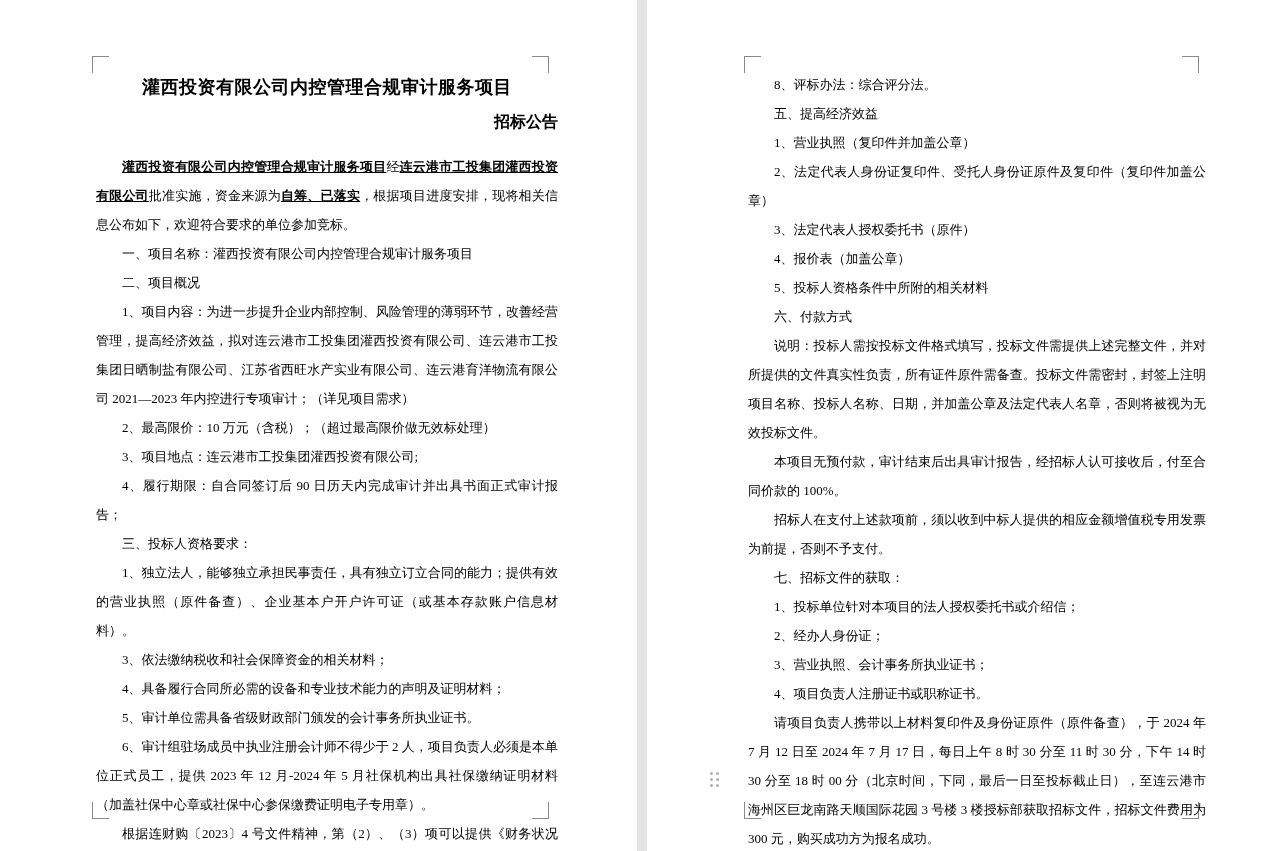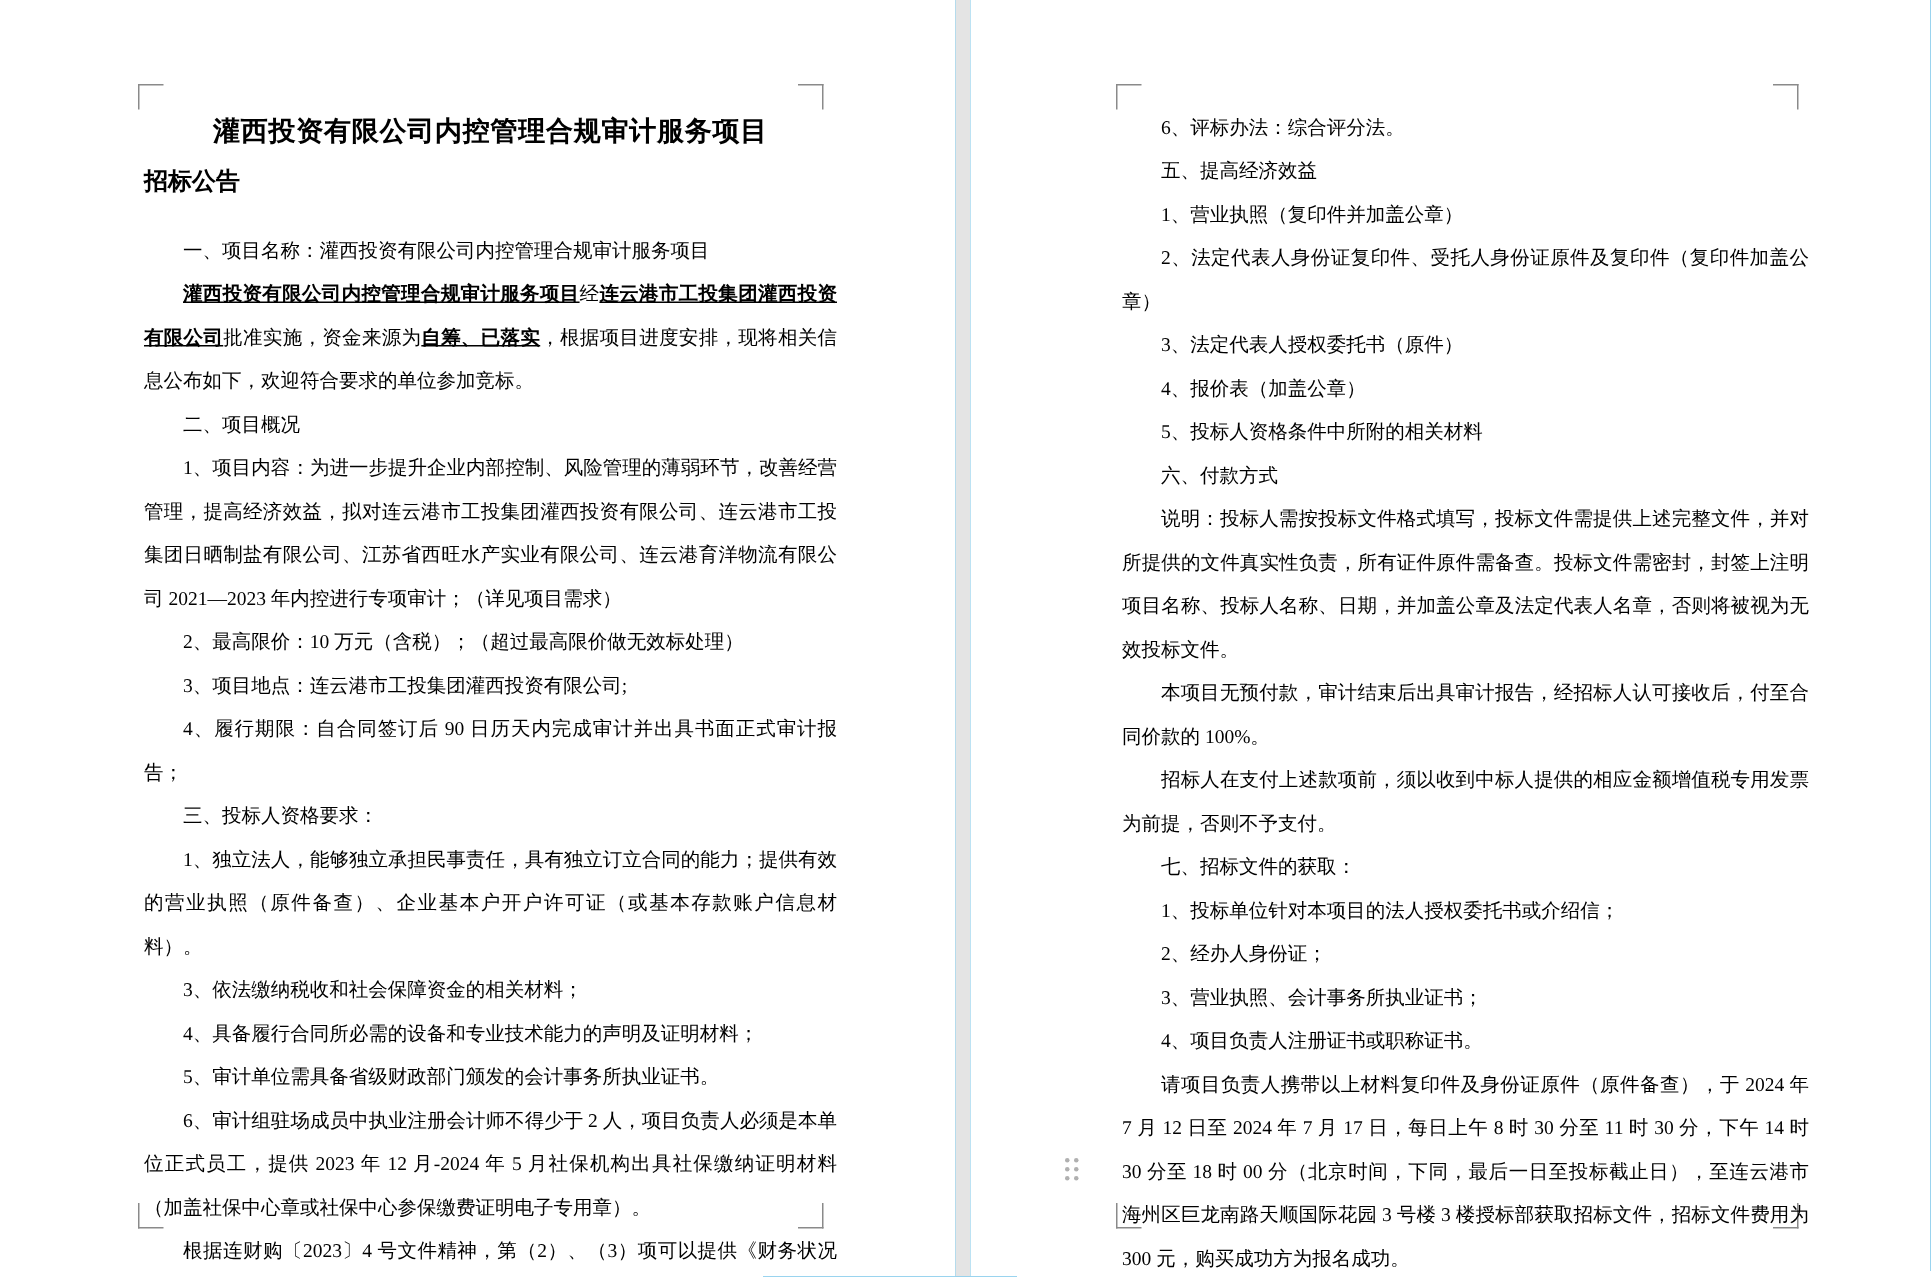--- a/index.html
+++ b/index.html
@@ -65,21 +65,21 @@
     font-size: 18px;
     font-weight: bold;
     text-align: center;
     margin: 0 0 2px 0;
     line-height: 34px;
     letter-spacing: 0.5px;
   }
   h2.doc-subtitle {
     font-size: 16px;
     font-weight: bold;
-    text-align: left;
+    text-align: right;
     margin: 0 0 14px 0;
     line-height: 32px;
   }
   p.para {
     margin: 0;
     text-indent: 2em;
     line-height: 29px;
     text-align: justify;
     font-size: 13px;
   }
@@ -122,40 +122,40 @@
 
   <div class="mark tl" style="left:744px;  top:56px;"></div>
   <div class="mark tr" style="left:1182px; top:56px;"></div>
   <div class="mark bl" style="left:744px;  top:802px;"></div>
   <div class="mark br" style="left:1182px; top:802px;"></div>
 
   <div class="content left">
     <h1 class="doc-title">灌西投资有限公司内控管理合规审计服务项目</h1>
     <h2 class="doc-subtitle">招标公告</h2>
     <div id="left-body">
+        <p class="para"><span class="u-bold">灌西投资有限公司内控管理合规审计服务项目</span><span>经</span><span class="u-bold">连云港市工投集团灌西投资有限公司</span><span>批准实施，资金来源为</span><span class="u-bold">自筹、已落实</span><span>，根据项目进度安排，现将相关信息公布如下，欢迎符合要求的单位参加竞标。</span></p>
         <p class="para">一、项目名称：灌西投资有限公司内控管理合规审计服务项目</p>
-        <p class="para"><span class="u-bold">灌西投资有限公司内控管理合规审计服务项目</span><span>经</span><span class="u-bold">连云港市工投集团灌西投资有限公司</span><span>批准实施，资金来源为</span><span class="u-bold">自筹、已落实</span><span>，根据项目进度安排，现将相关信息公布如下，欢迎符合要求的单位参加竞标。</span></p>
         <p class="para">二、项目概况</p>
         <p class="para">1、项目内容：为进一步提升企业内部控制、风险管理的薄弱环节，改善经营管理，提高经济效益，拟对连云港市工投集团灌西投资有限公司、连云港市工投集团日晒制盐有限公司、江苏省西旺水产实业有限公司、连云港育洋物流有限公司 2021—2023 年内控进行专项审计；（详见项目需求）</p>
         <p class="para">2、最高限价：10 万元（含税）；（超过最高限价做无效标处理）</p>
         <p class="para">3、项目地点：连云港市工投集团灌西投资有限公司;</p>
         <p class="para">4、履行期限：自合同签订后 90 日历天内完成审计并出具书面正式审计报告；</p>
         <p class="para">三、投标人资格要求：</p>
         <p class="para">1、独立法人，能够独立承担民事责任，具有独立订立合同的能力；提供有效的营业执照（原件备查）、企业基本户开户许可证（或基本存款账户信息材料）。</p>
         <p class="para">3、依法缴纳税收和社会保障资金的相关材料；</p>
         <p class="para">4、具备履行合同所必需的设备和专业技术能力的声明及证明材料；</p>
         <p class="para">5、审计单位需具备省级财政部门颁发的会计事务所执业证书。</p>
         <p class="para">6、审计组驻场成员中执业注册会计师不得少于 2 人，项目负责人必须是本单位正式员工，提供 2023 年 12 月-2024 年 5 月社保机构出具社保缴纳证明材料（加盖社保中心章或社保中心参保缴费证明电子专用章）。</p>
         <p class="para">根据连财购〔2023〕4 号文件精神，第（2）、（3）项可以提供《财务状况报告及税收、社会保障资金缴纳情况承诺函》，详见招标文件第六部分 投标文件格式。</p>
       </div>
   </div>
 
   <div class="content right">
     <div id="right-body">
-        <p class="para">6、评标办法：综合评分法。</p>
+        <p class="para">8、评标办法：综合评分法。</p>
         <p class="para">五、提高经济效益</p>
         <p class="para">1、营业执照（复印件并加盖公章）</p>
         <p class="para">2、法定代表人身份证复印件、受托人身份证原件及复印件（复印件加盖公章）</p>
         <p class="para">3、法定代表人授权委托书（原件）</p>
         <p class="para">4、报价表（加盖公章）</p>
         <p class="para">5、投标人资格条件中所附的相关材料</p>
         <p class="para">六、付款方式</p>
         <p class="para">说明：投标人需按投标文件格式填写，投标文件需提供上述完整文件，并对所提供的文件真实性负责，所有证件原件需备查。投标文件需密封，封签上注明项目名称、投标人名称、日期，并加盖公章及法定代表人名章，否则将被视为无效投标文件。</p>
         <p class="para">本项目无预付款，审计结束后出具审计报告，经招标人认可接收后，付至合同价款的 100%。</p>
         <p class="para">招标人在支付上述款项前，须以收到中标人提供的相应金额增值税专用发票为前提，否则不予支付。</p>

